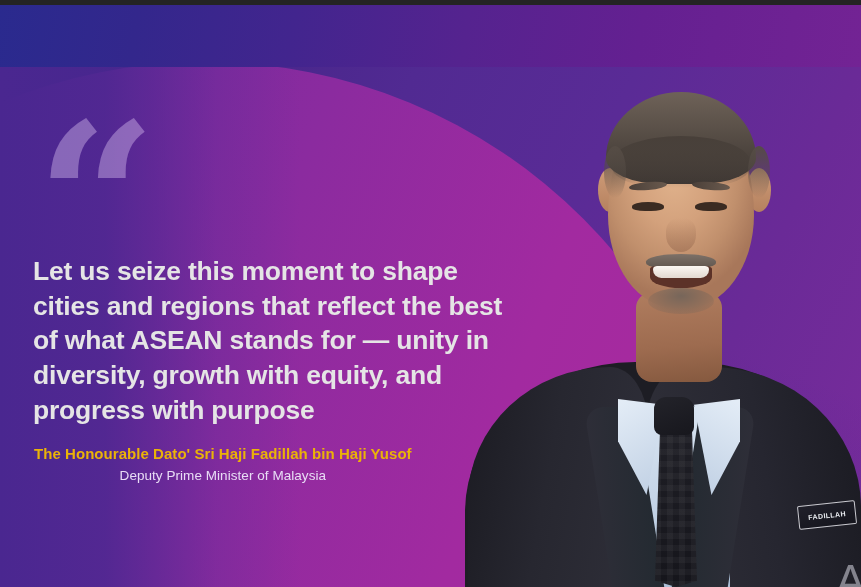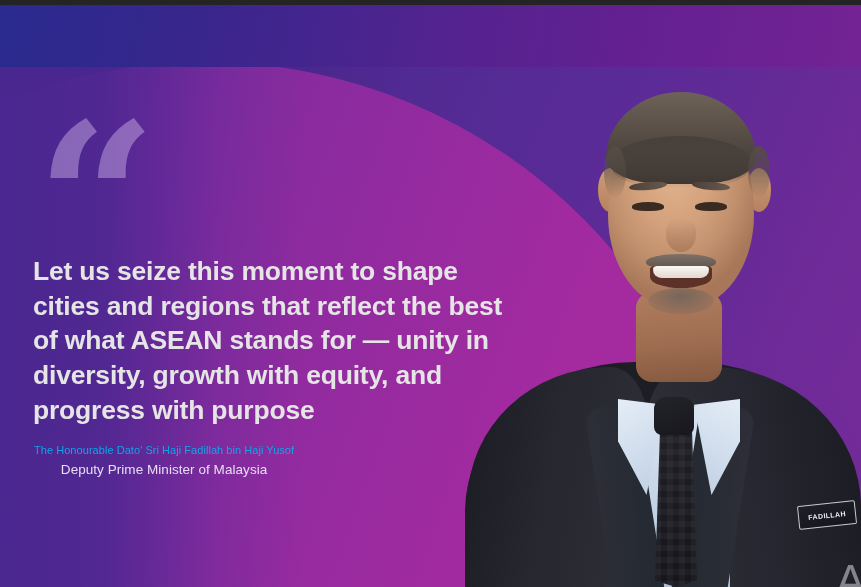--- a/index.html
+++ b/index.html
@@ -120,23 +120,23 @@
     letter-spacing:-0.2px;
   }
 
   
   .attribution {
     position:absolute;
     left:34px; top:443px;
     z-index:5;
   }
   .attrib-name {
-    color:#0ea5e9;
-    font-size:11px;
-    font-weight:400;
+    color:#eab308;
+    font-size:15px;
+    font-weight:700;
     letter-spacing:0.05px;
     line-height:1.45;
   }
   .attrib-role {
     color:#e8dcf5;
     font-size:13.5px;
     font-weight:400;
     letter-spacing:0.05px;
     line-height:1.45;
     margin-top:1px;

